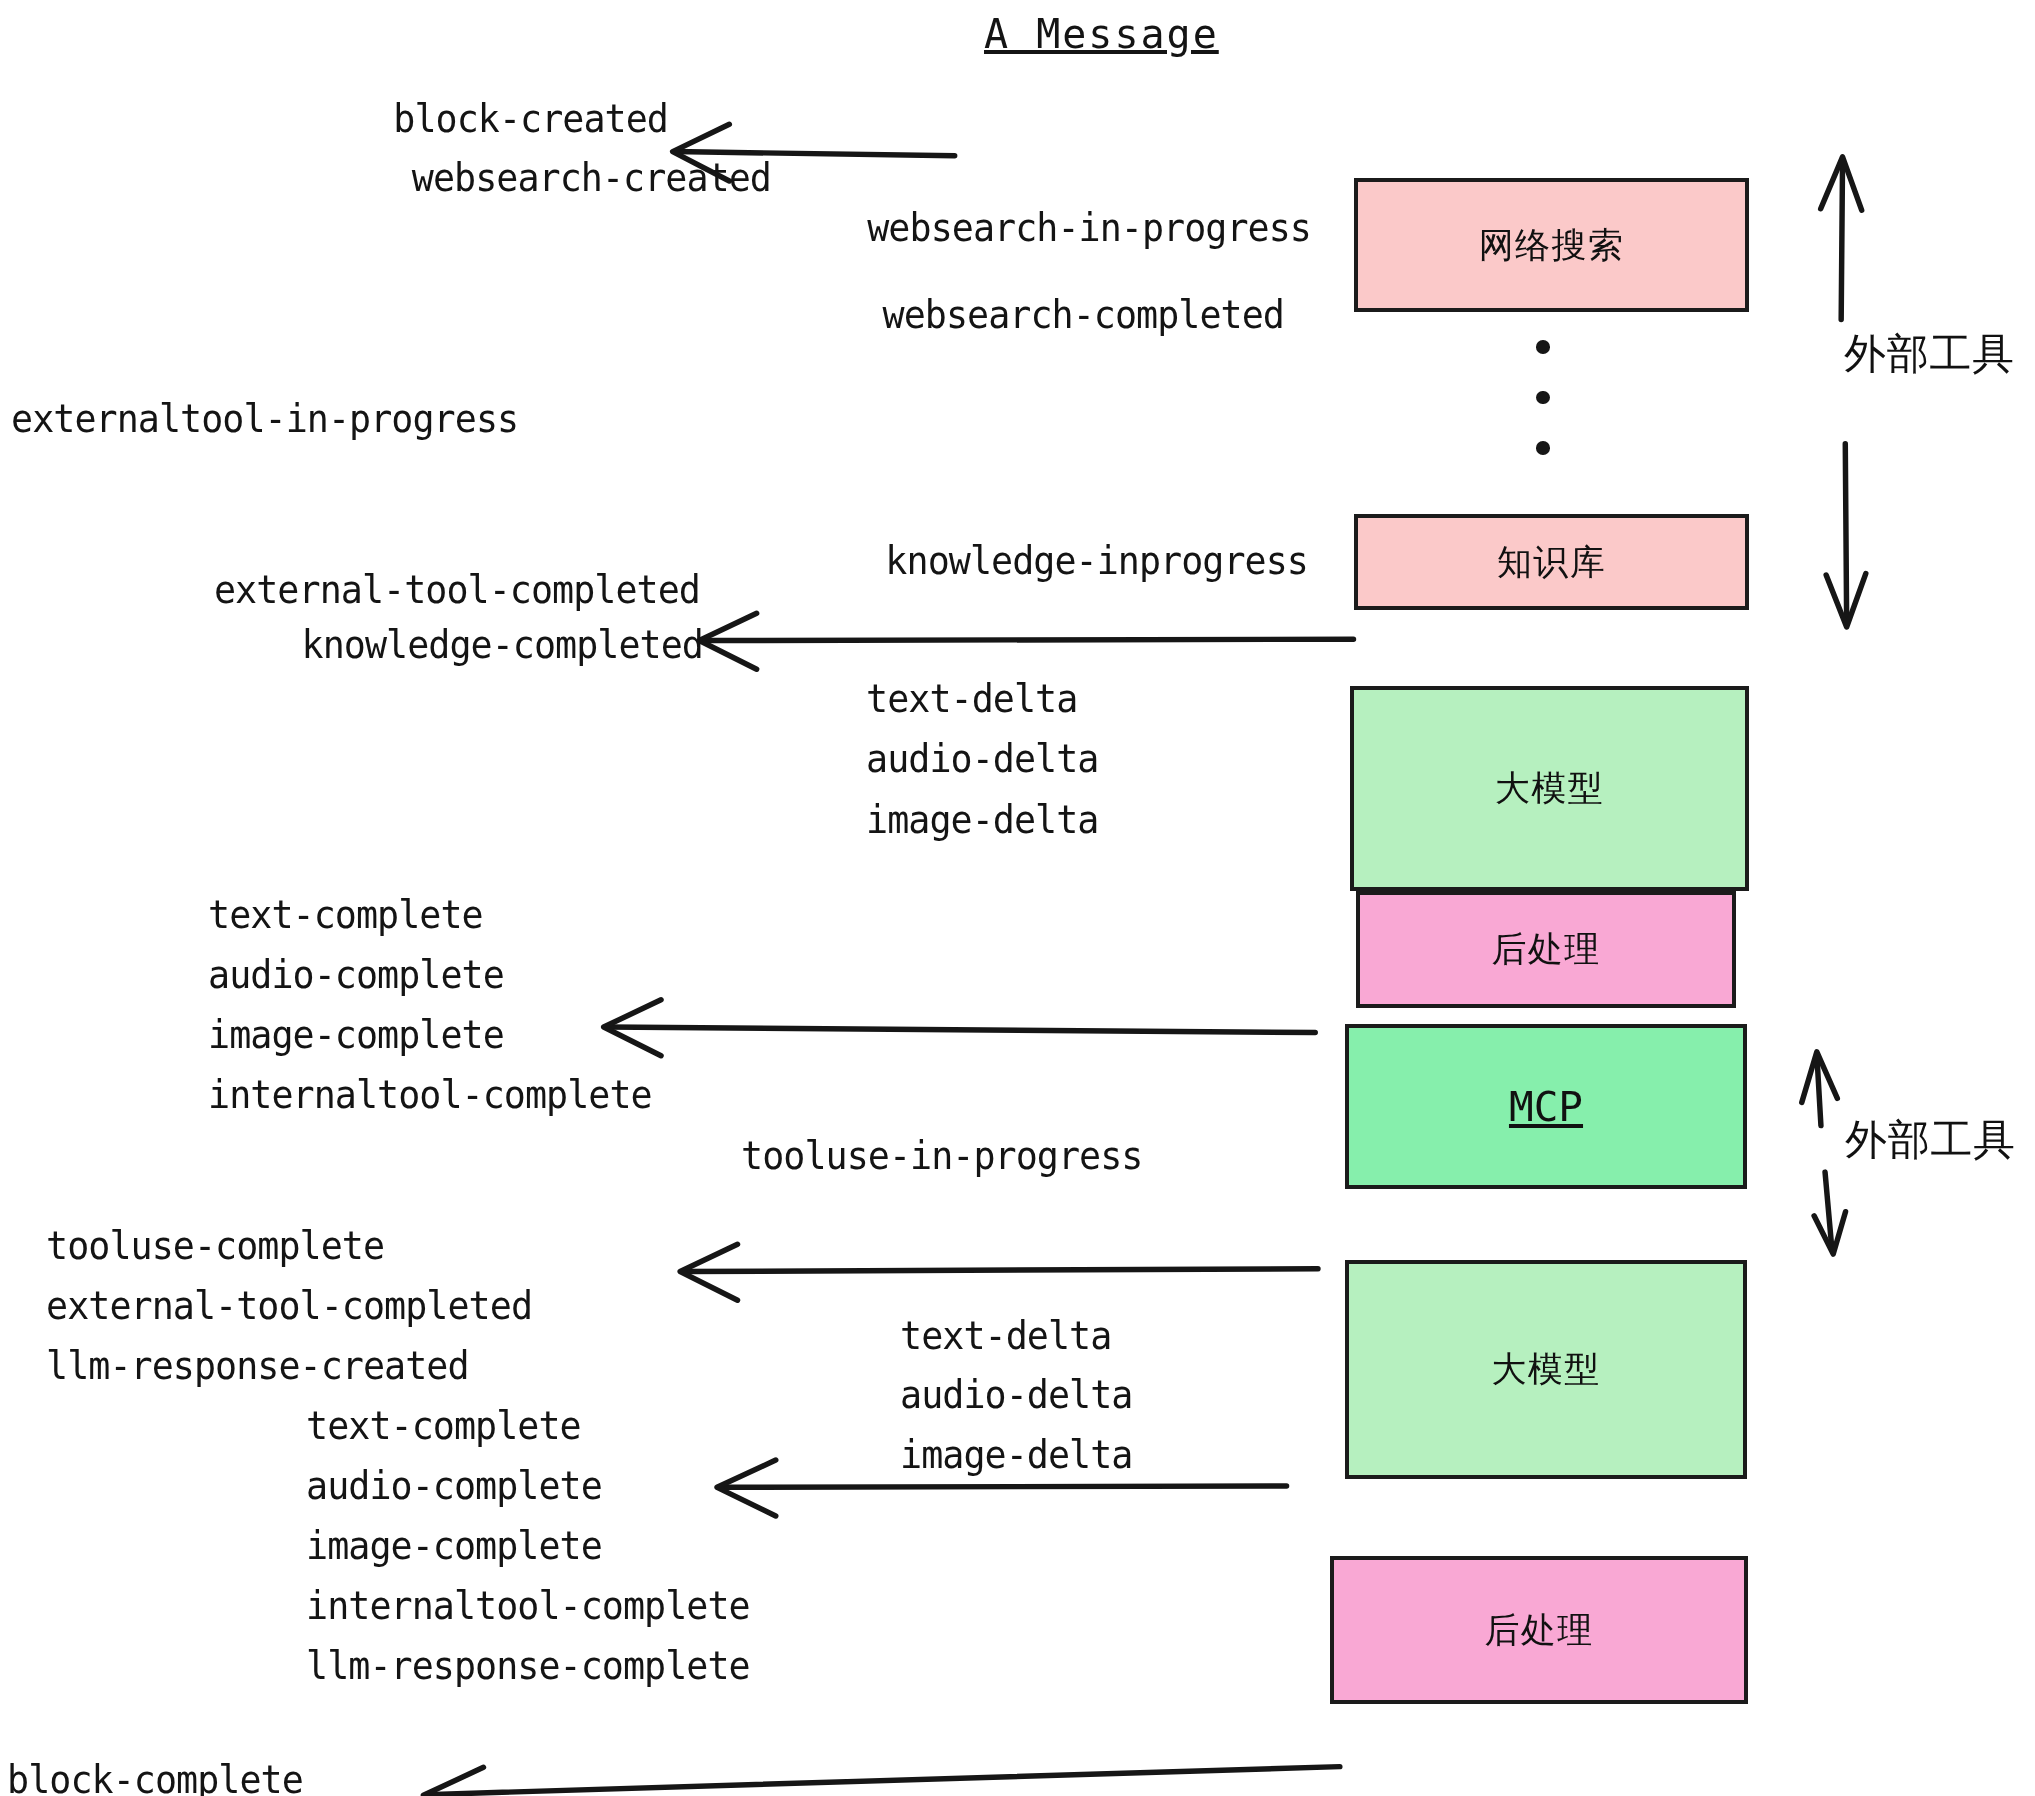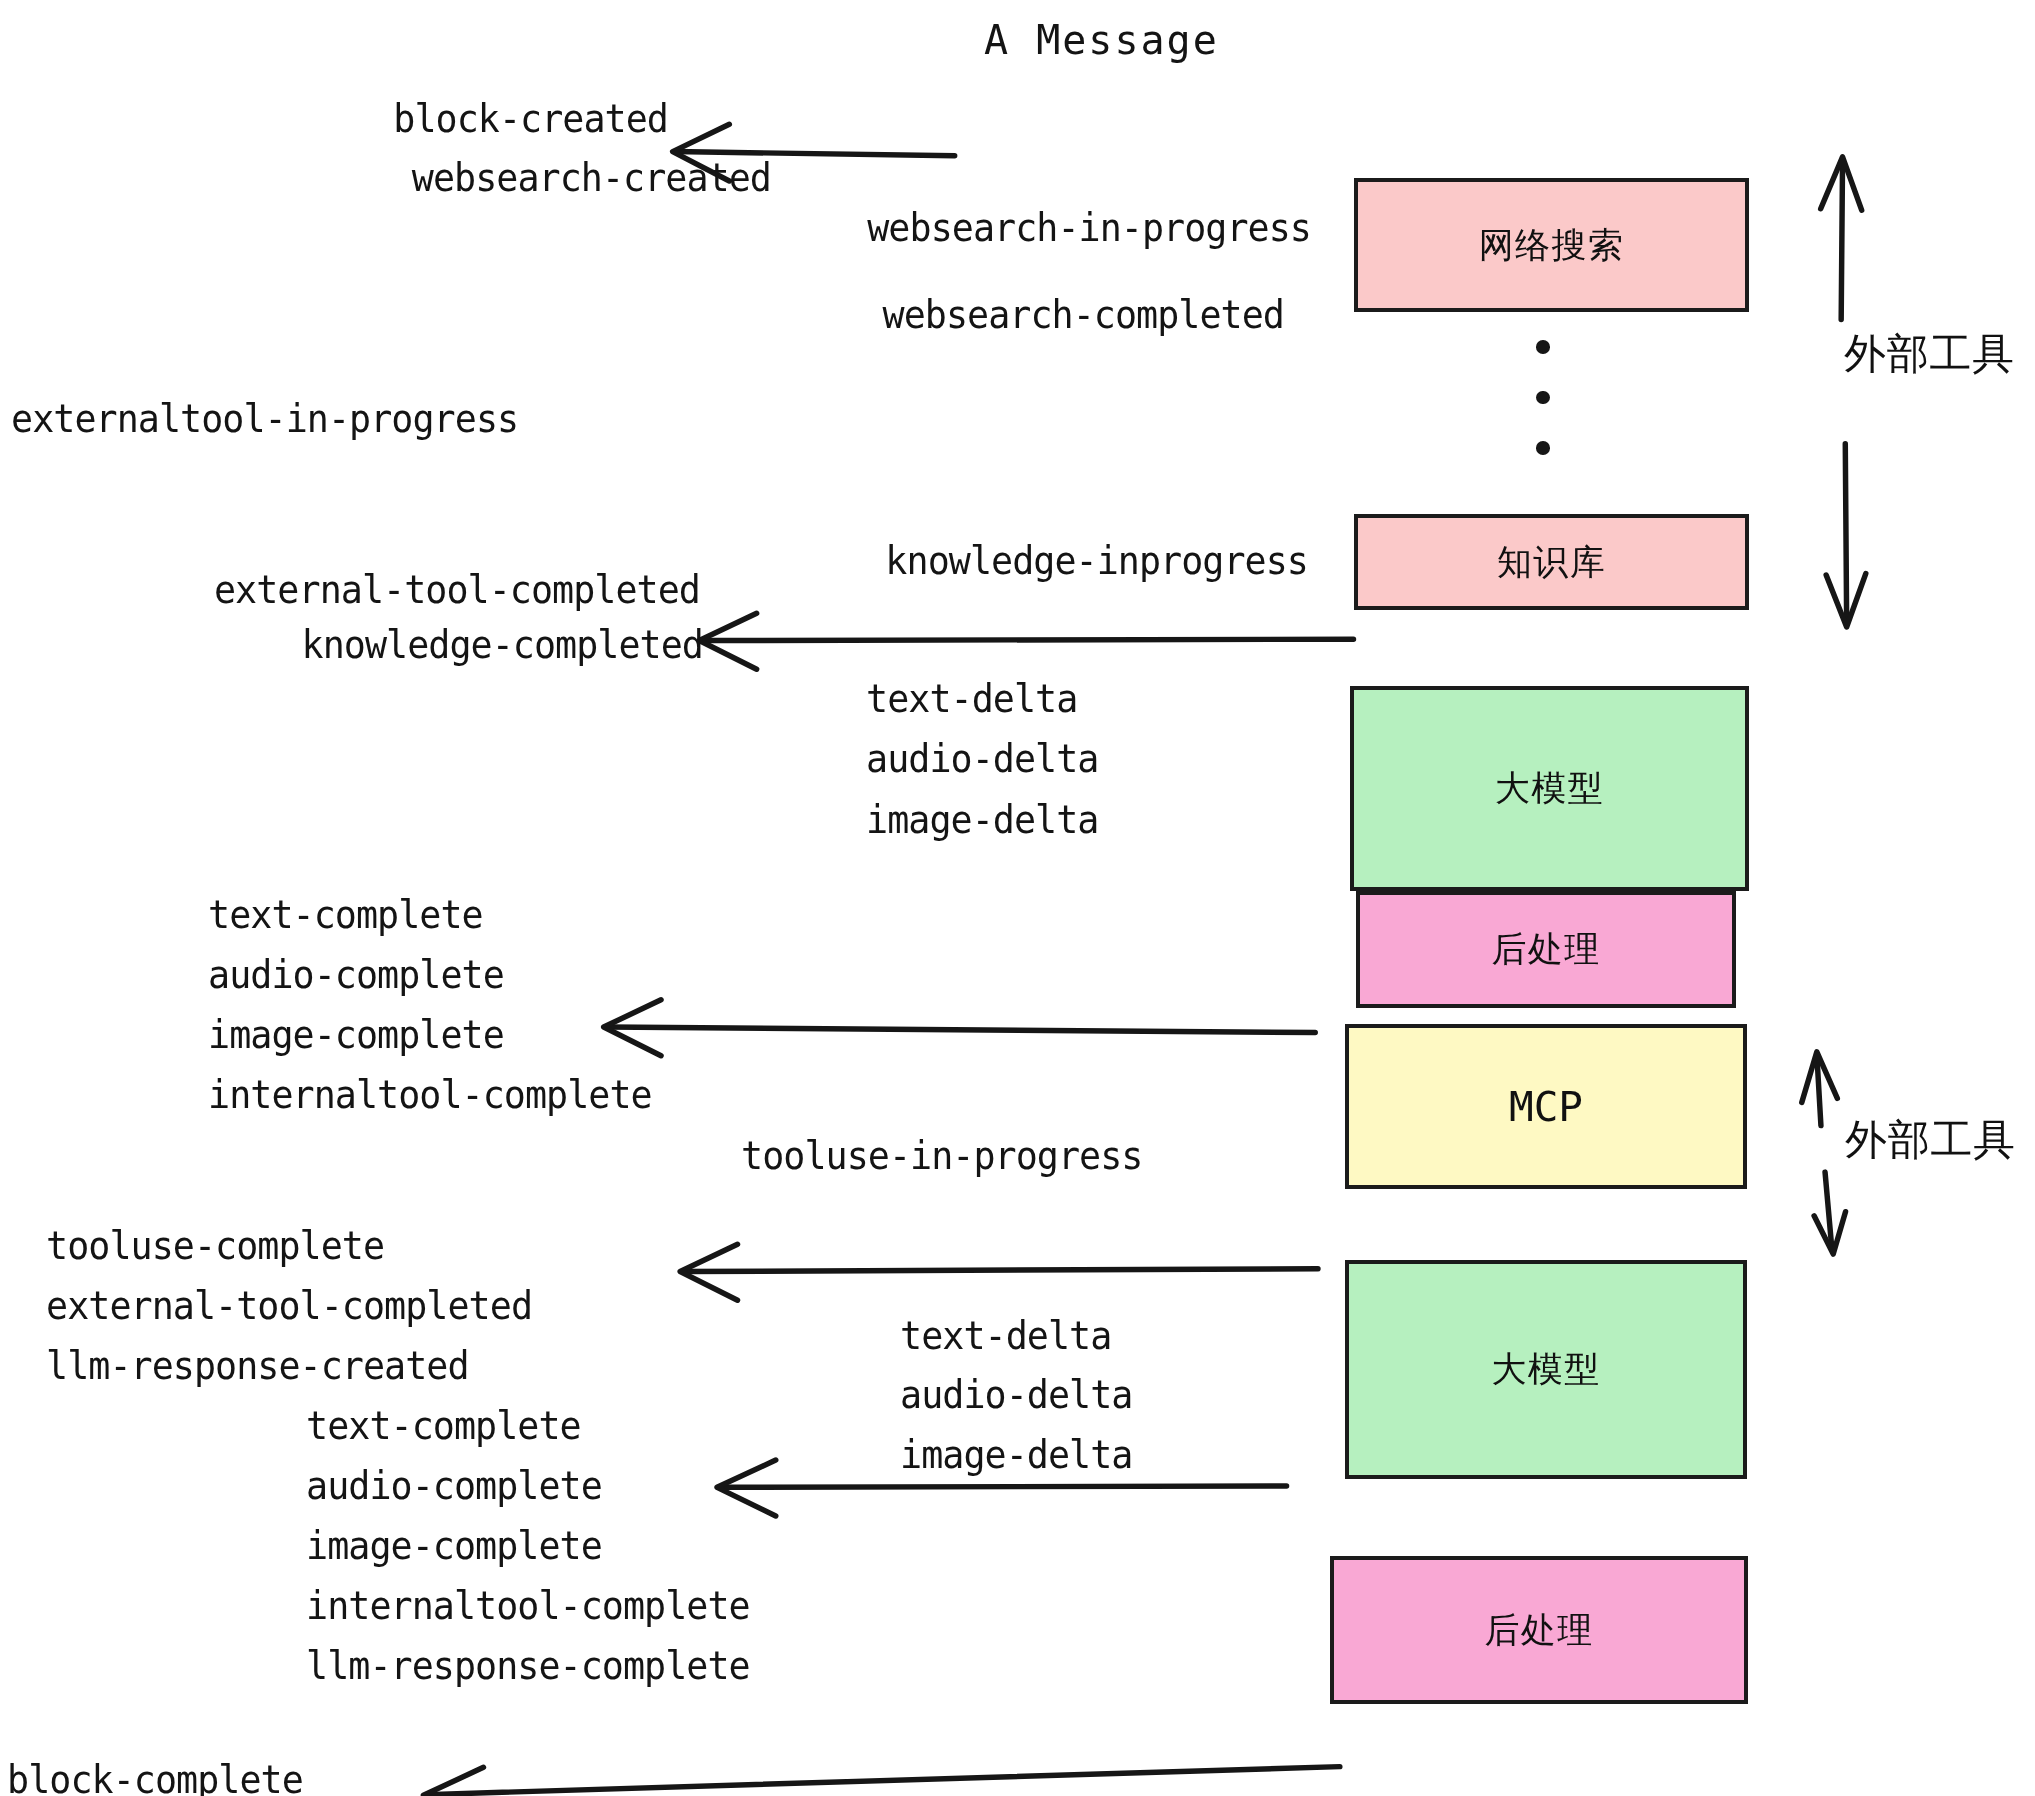--- a/index.html
+++ b/index.html
@@ -42,21 +42,21 @@
     display:flex;
     align-items:center;
     justify-content:center;
     font-family:Liberation Serif, serif;
     font-size:35px;
     color:#111111;
     letter-spacing:1.4px;
   }
   .node.pink{background:#fbc9c9;}
   .node.green{background:#b6f0bf;margin-top:44px;}
-  .node.yellow{background:#fef9c3;}
+  .node.yellow{background:#86efac;text-decoration:underline;}
   .node.plain{background:#f9a8d4;}
   .node.mono{font-family:"DejaVu Sans Mono","Liberation Mono",monospace;font-size:41px;letter-spacing:0px;}
 
   .vdots{position:absolute;display:flex;flex-direction:column;align-items:center;justify-content:space-between;}
   .vdots i{display:block;width:13.7px;height:13.7px;border-radius:50%;background:#161616;}
 
   .side{
     position:absolute;
     font-family:"DejaVu Sans","Liberation Sans",sans-serif;
     font-size:42px;
@@ -86,21 +86,21 @@
       <path d="M1080 1822 L 996 1862 L 1080 1904"></path>
 
       <path d="M1884 2176 L 1056 2178"></path>
       <path d="M1136 2138 L 1050 2178 L 1136 2220"></path>
 
       <path d="M1962 2587 L 625 2628"></path>
       <path d="M708 2588 L 620 2629 L 706 2670"></path>
     </g>
   </svg>
 
-  <div class="title" style="left:984px; top:17px;">A Message</div>
+  <div class="title" style="left:984px; top:11px;text-decoration:underline;">A Message</div>
 
   <div class="ev r" style="left:306px; top:89px; width:362px; text-align:right;">block-created</div>
 
   <div class="ev r" style="left:225px; top:148px; width:546px; text-align:right;">websearch-created</div>
 
   <div class="ev r" style="left:478px; top:198px; width:833px; text-align:right;">websearch-in-progress</div>
 
   <div class="ev r" style="left:478px; top:285px; width:806px; text-align:right;">websearch-completed</div>
 
   <div class="ev" style="left:11px; top:389px;">externaltool-in-progress</div>

